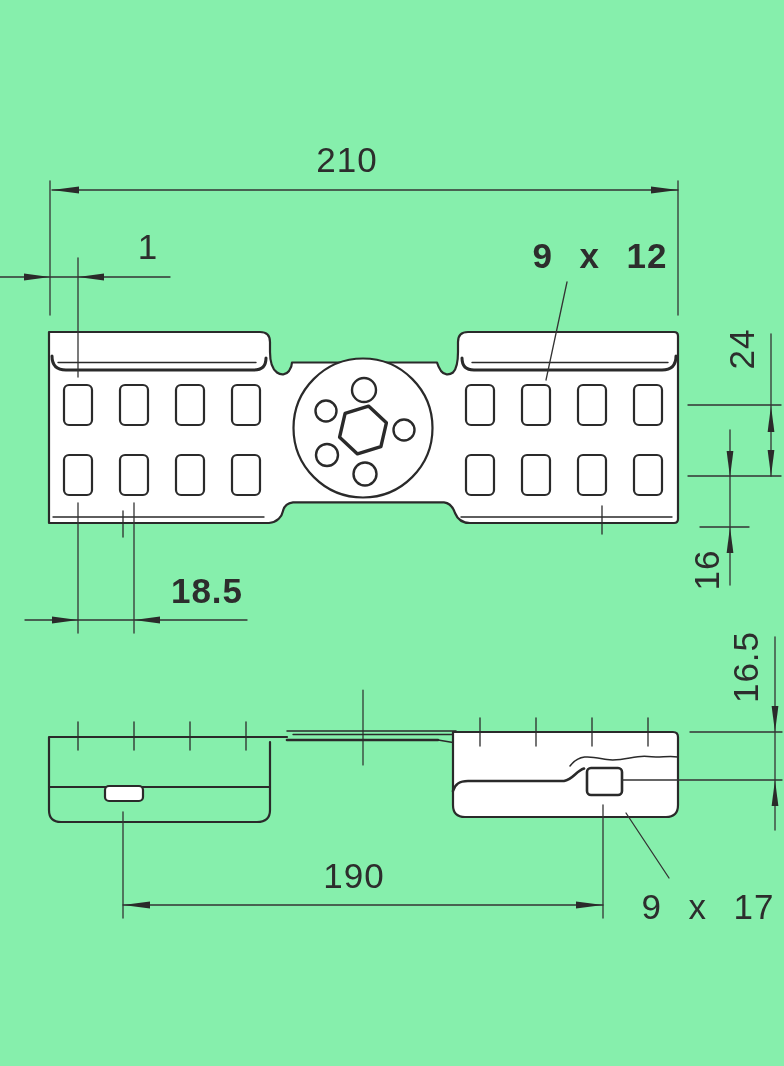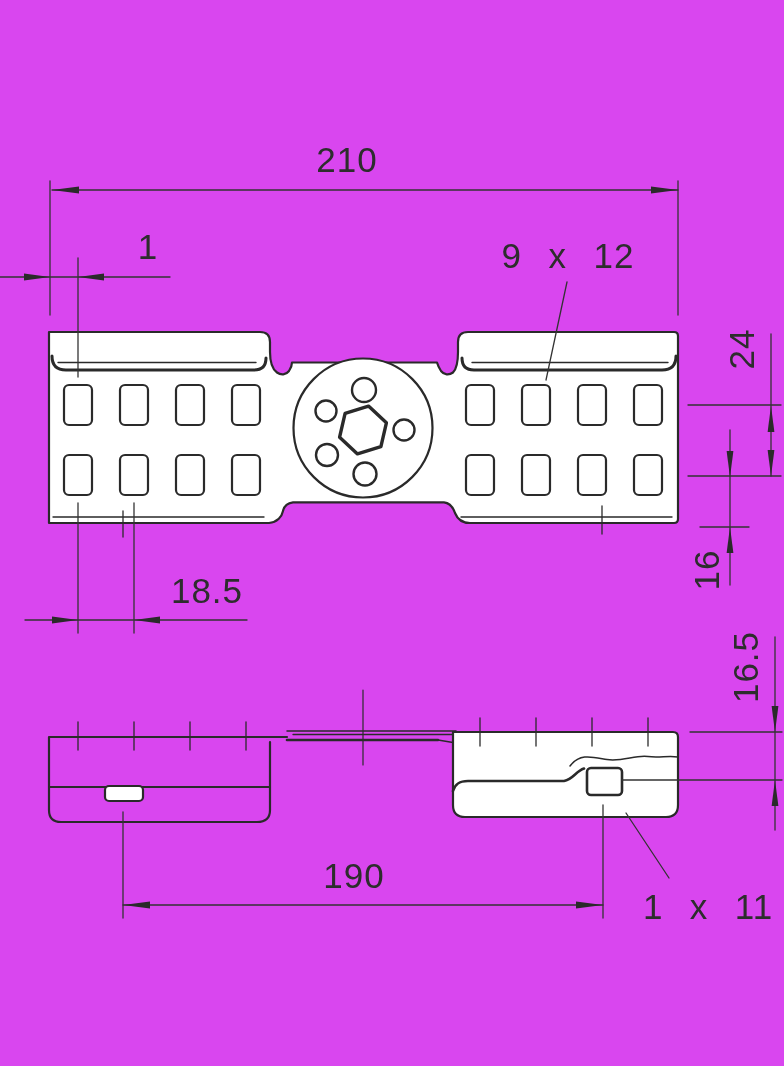--- a/index.html
+++ b/index.html
@@ -1,19 +1,19 @@
 <!DOCTYPE html>
 <html><head>
 <meta charset="utf-8">
 <style>
   html,body{margin:0;padding:0;background:#ffffff;}
   .canvas{
     position:relative;
     width:784px;height:1066px;
-    background:#d946ef;
+    background:#86efac;
     font-family:"Liberation Sans", sans-serif;
     overflow:hidden;
   }
   .canvas svg{position:absolute;left:0;top:0;}
   .dim-label{
     position:absolute;
     transform:translate(-50%,-50%);
     font-size:35px;
     font-weight:400;
     letter-spacing:1px;
@@ -189,27 +189,27 @@
     <polygon points="603,905 576,901.6 576,908.4"></polygon>
     <polygon points="775,732 771.6,706 778.4,706"></polygon>
     <polygon points="775,780 771.6,806 778.4,806"></polygon>
   </g>
 </svg>
 
 <div class="dim-label" style="left:347px; top:159px;">210</div>
 
 <div class="dim-label" style="left:148px; top:246px;">1</div>
 
-<div class="dim-label wide" style="left:568px; top:255px;">9 x 12</div>
+<div class="dim-label wide" style="left:600px; top:255px;font-weight:bold;">9 x 12</div>
 
 <div class="dim-label rot" style="left:741px; top:349px;">24</div>
 
 <div class="dim-label rot" style="left:706px; top:570px;">16</div>
 
-<div class="dim-label" style="left:207px; top:590px;">18.5</div>
+<div class="dim-label" style="left:207px; top:590px;font-weight:bold;">18.5</div>
 
 <div class="dim-label rot" style="left:745px; top:667px;">16.5</div>
 
 <div class="dim-label" style="left:354px; top:875px;">190</div>
 
-<div class="dim-label wide" style="left:708px; top:906px;">1 x 11</div>
+<div class="dim-label wide" style="left:708px; top:906px;">9 x 17</div>
 
 </div>
 
 </body></html>

